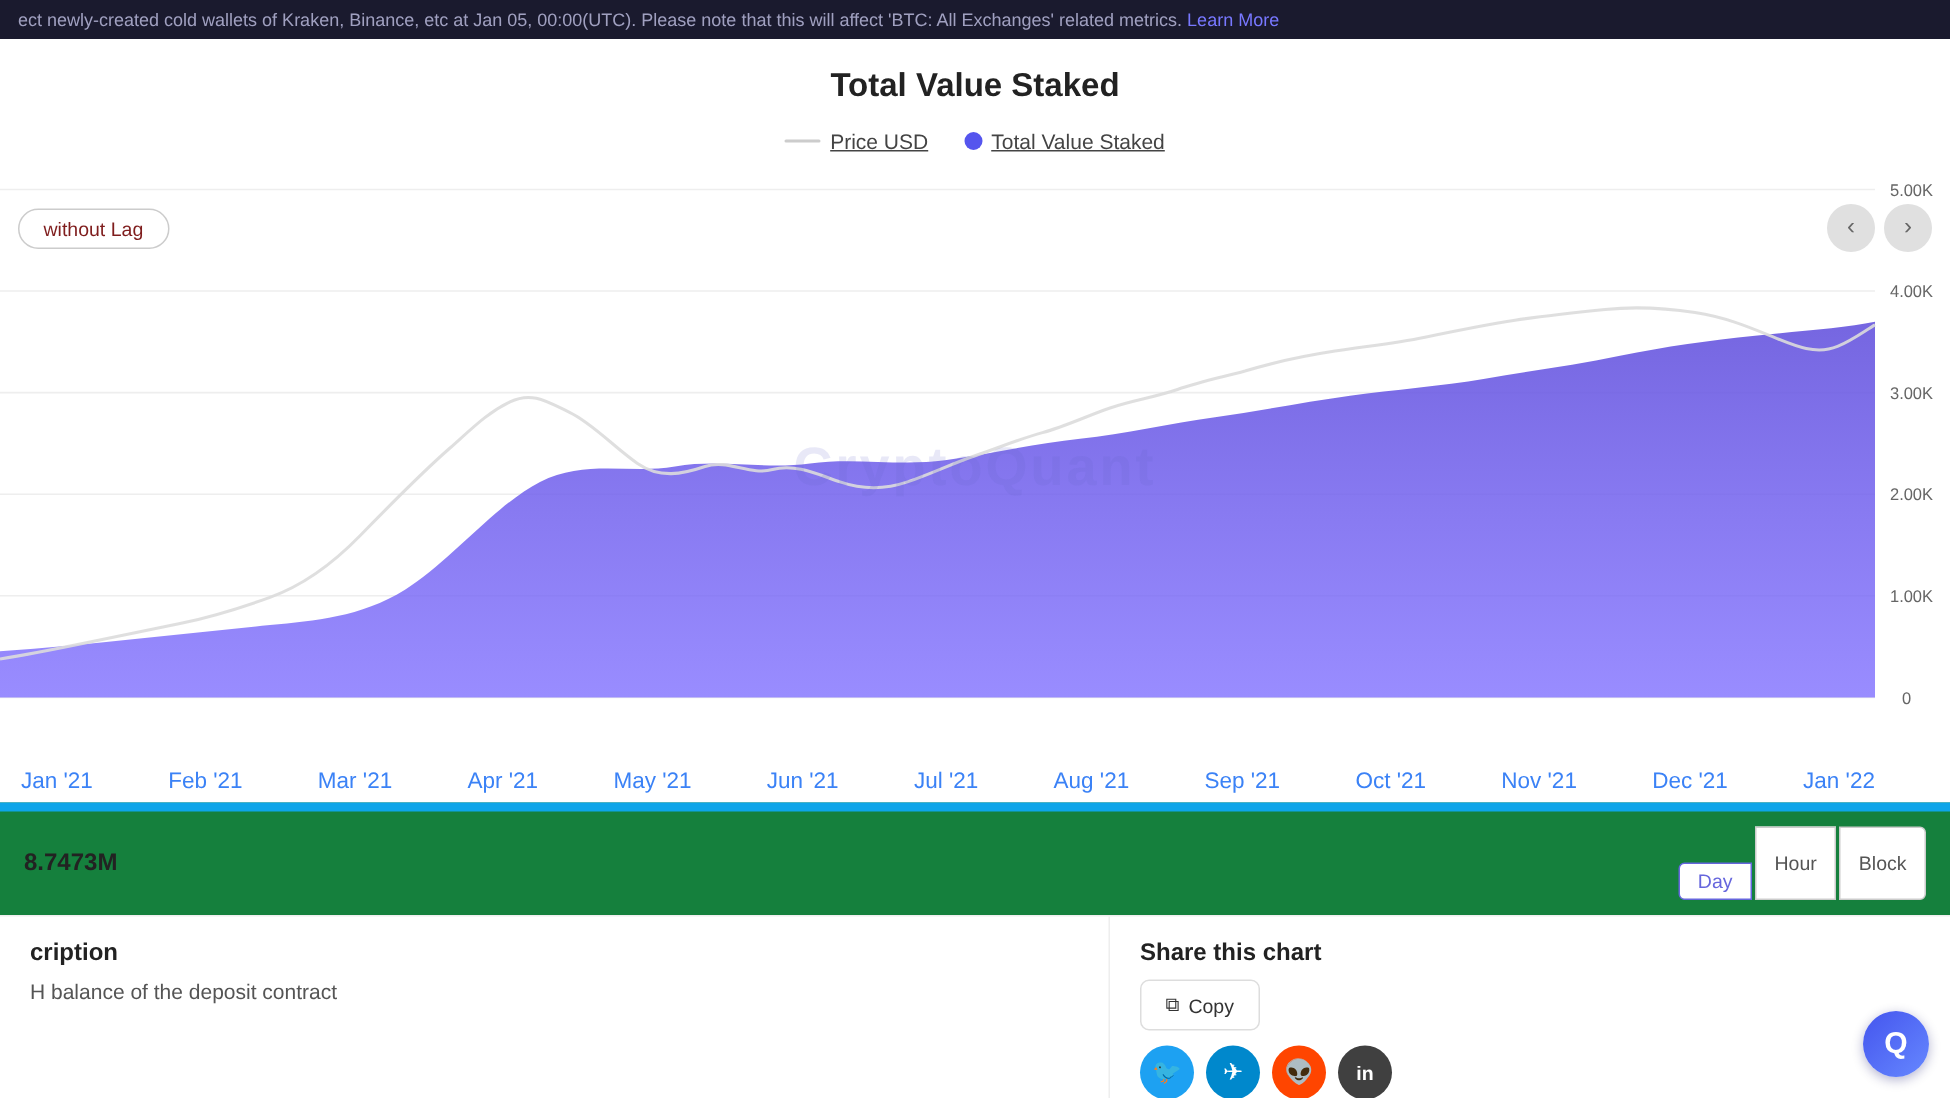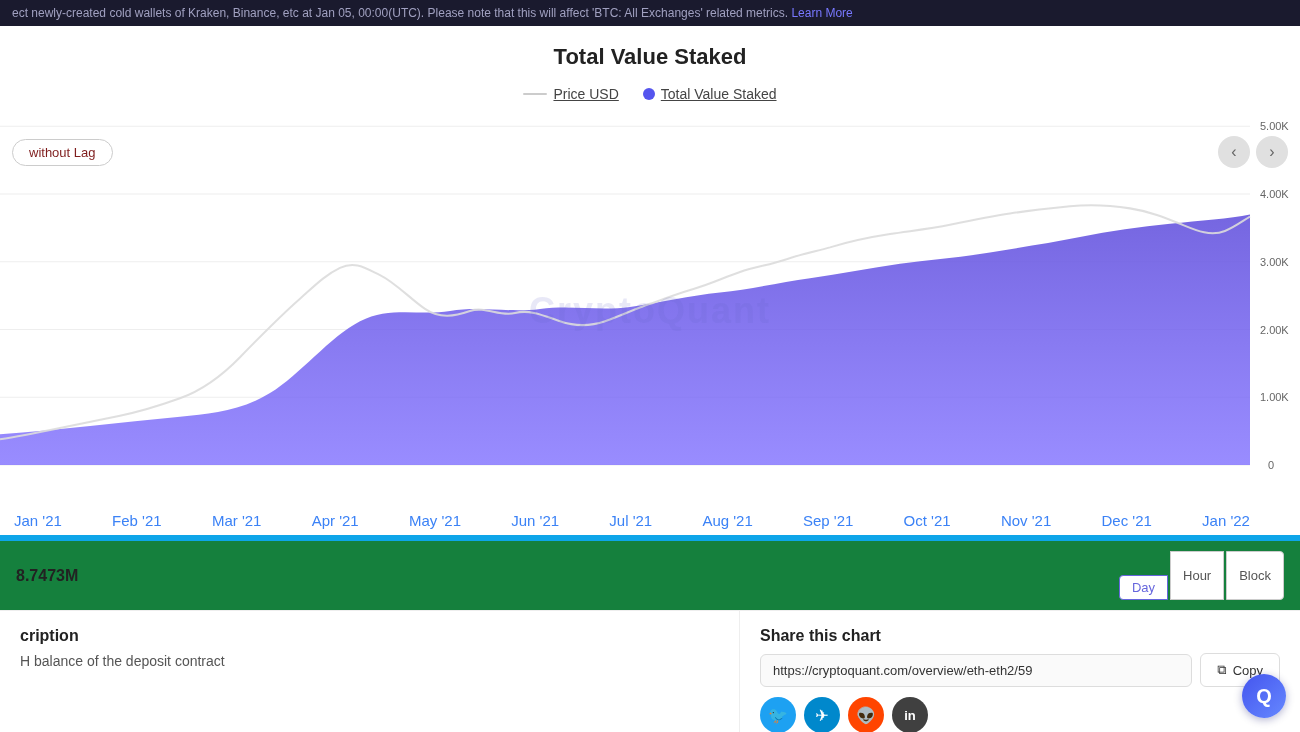--- a/index.html
+++ b/index.html
@@ -424,21 +424,20 @@
   </div>
 
   <div class="info-section">
     <div class="description-panel">
       <div class="description-title">cription</div>
       <div class="description-text">H balance of the deposit contract</div>
     </div>
     <div class="share-panel">
       <div class="share-title">Share this chart</div>
       <div class="share-url-row">
-        <input class="share-url-input" type="text" readonly="" value="https://cryptoquant.com/overview/eth-eth2/59" style="">
         <button class="copy-btn">
           <span>⧉</span>
           <span>Copy</span>
         </button>
       </div>
       <div class="social-icons">
         <button class="social-btn twitter">🐦</button>
         <button class="social-btn telegram">✈</button>
         <button class="social-btn reddit">👽</button>
         <button class="social-btn linkedin" style="font-size:13px;font-weight:bold;">in</button>

